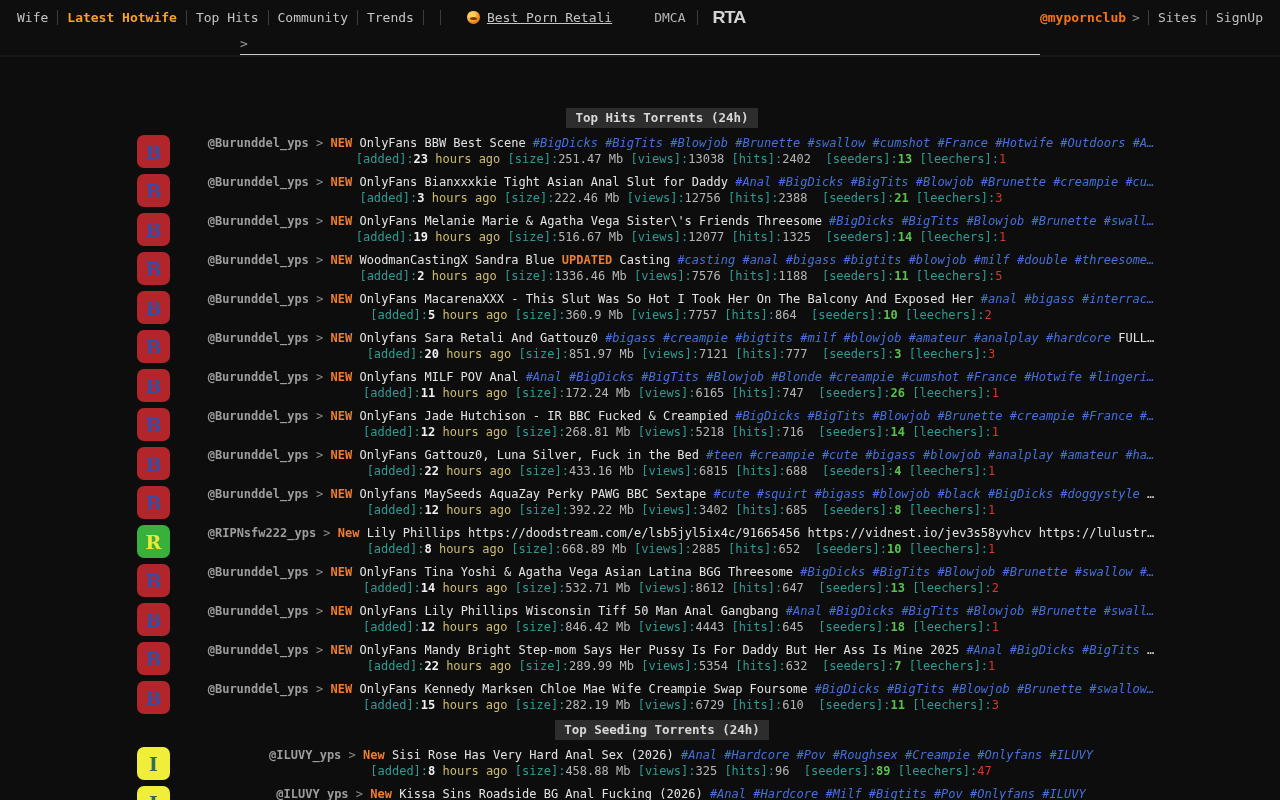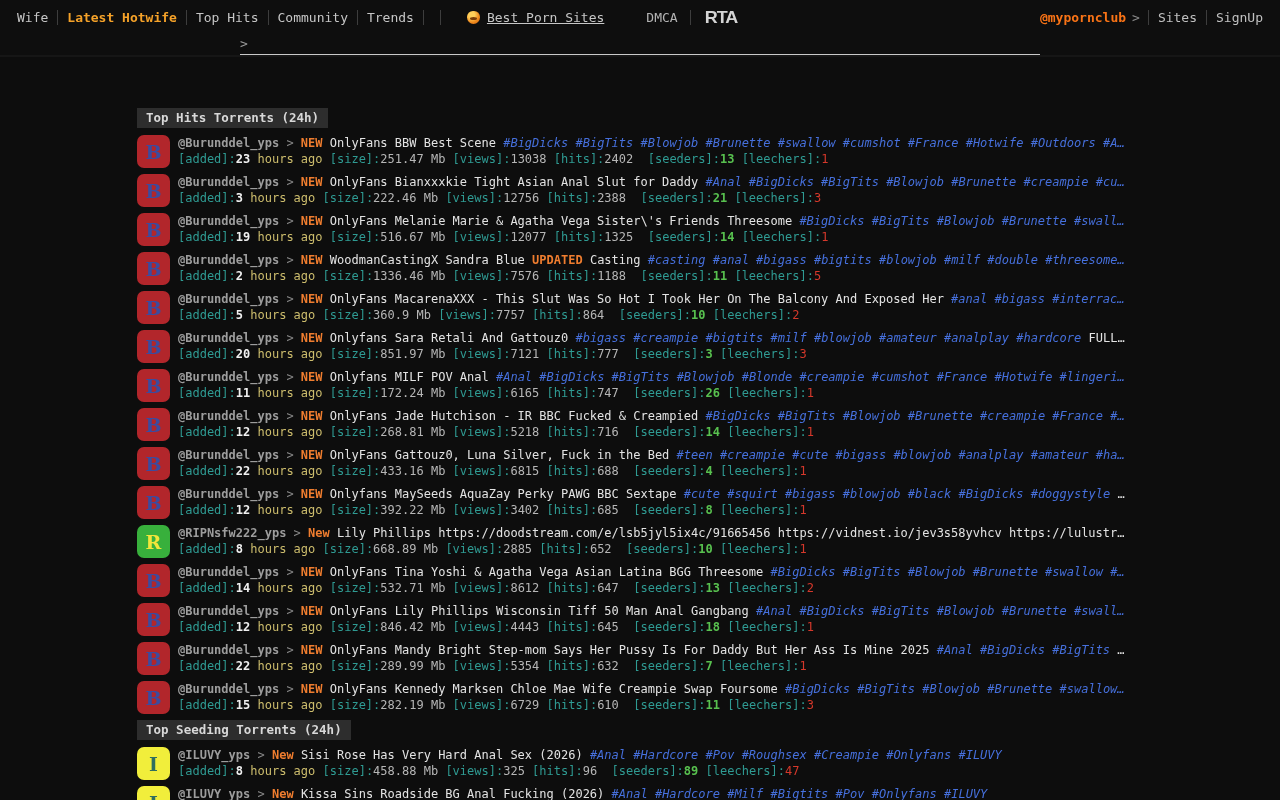--- a/index.html
+++ b/index.html
@@ -47,21 +47,21 @@
     flex:1;background:transparent;border:none;outline:none;color:#cccccc;
     font:inherit;padding:0;margin:0;
   }
   .search-input::placeholder{color:#9a9a9a;opacity:1;}
   
   main{margin:51px 0 0 137px;width:1050px;}
   .section-header{
     display:inline-block;background:#2d2d2d;color:#d8d8d8;font-weight:bold;
     padding:2px 9px 3px;margin-bottom:7px;font-size:12.5px;cursor:default;
   }
-  .t-section{margin-bottom:6px;}
+  .t-section{margin-bottom:6px;text-align:center;}
   .row{display:flex;margin-bottom:6px;height:33px;}
   .avatar{
     width:33px;height:33px;border-radius:7px;flex:none;margin-right:8px;
     display:flex;align-items:center;justify-content:center;
     font-family:"DejaVu Serif",serif;font-weight:bold;font-size:19px;cursor:pointer;
   }
   .lines{white-space:pre;overflow:hidden;width:1006px;line-height:16px;}
   .line1{height:16px;}
   .line2{height:16px;}
   .user{color:#9d9d9d;font-weight:bold;cursor:pointer;}
@@ -88,21 +88,21 @@
     <span class="nav-item">Top Hits</span>
     <span class="nav-sep"></span>
     <span class="nav-item">Community</span>
     <span class="nav-sep"></span>
     <span class="nav-item">Trends</span>
     <span class="nav-sep"></span>
     <span class="nav-gap"></span>
     <span class="nav-sep"></span>
     <span class="promo">
       <span class="promo-icon"></span>
-      <span class="promo-label">Best Porn Sites</span>
+      <span class="promo-label">Best Porn Retali</span>
     </span>
     <span class="dmca">DMCA</span>
     <span class="nav-sep" style="margin-left:12px;"></span>
     <span class="rta">RTA</span>
     <span class="right-group">
       <span class="account">@mypornclub</span>
       <span class="account-arrow">&gt;</span>
       <span class="nav-sep"></span>
       <span class="auth">Sites</span>
       <span class="nav-sep"></span>

